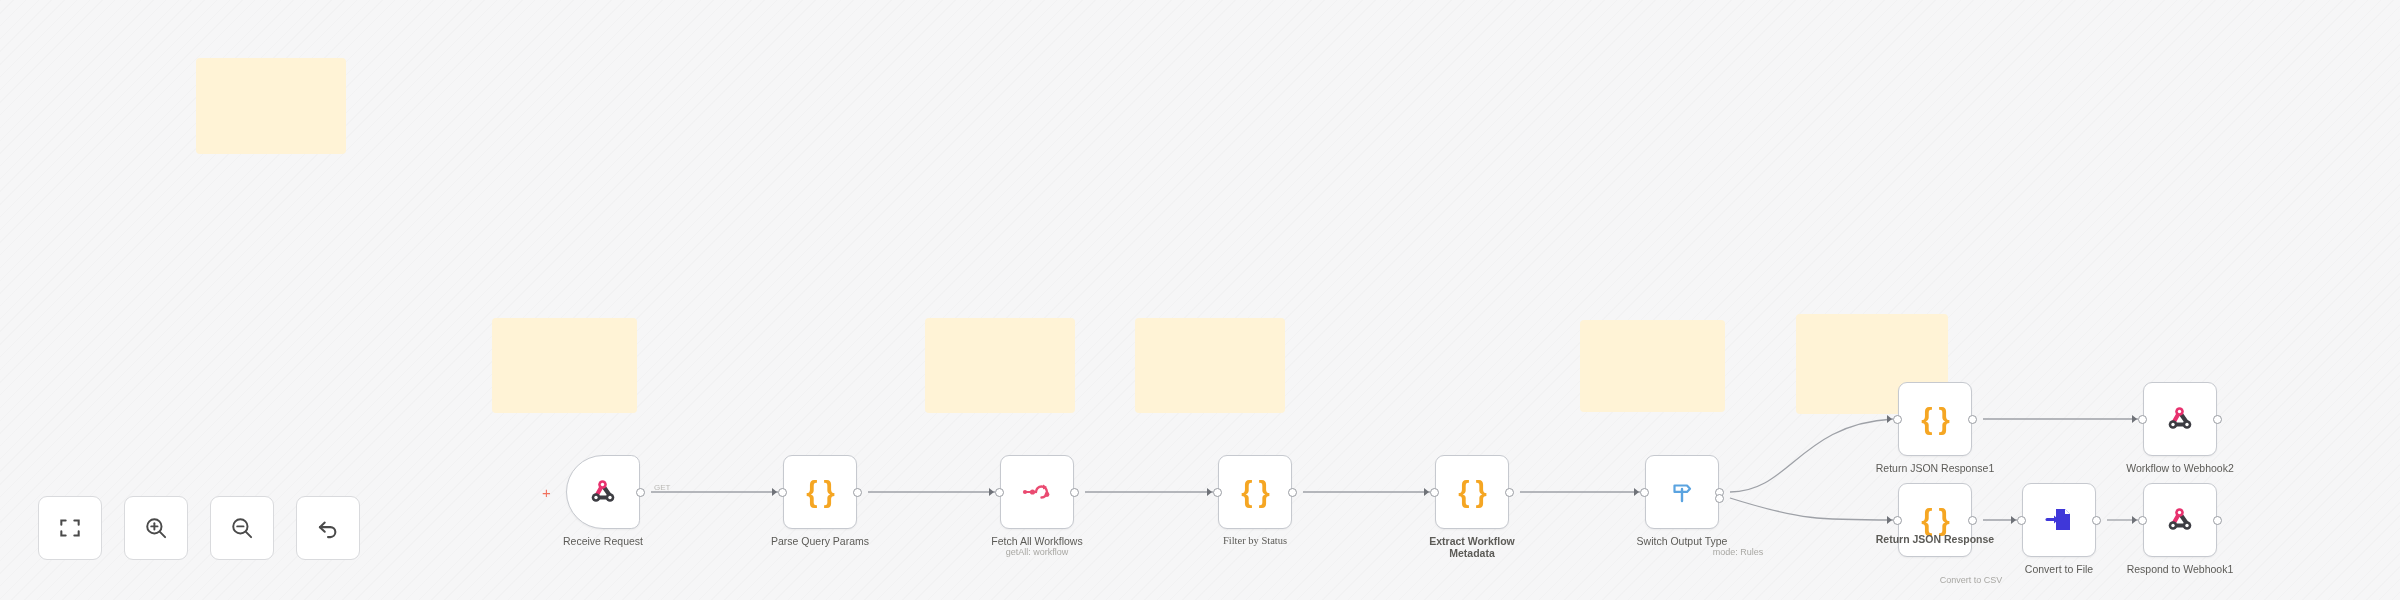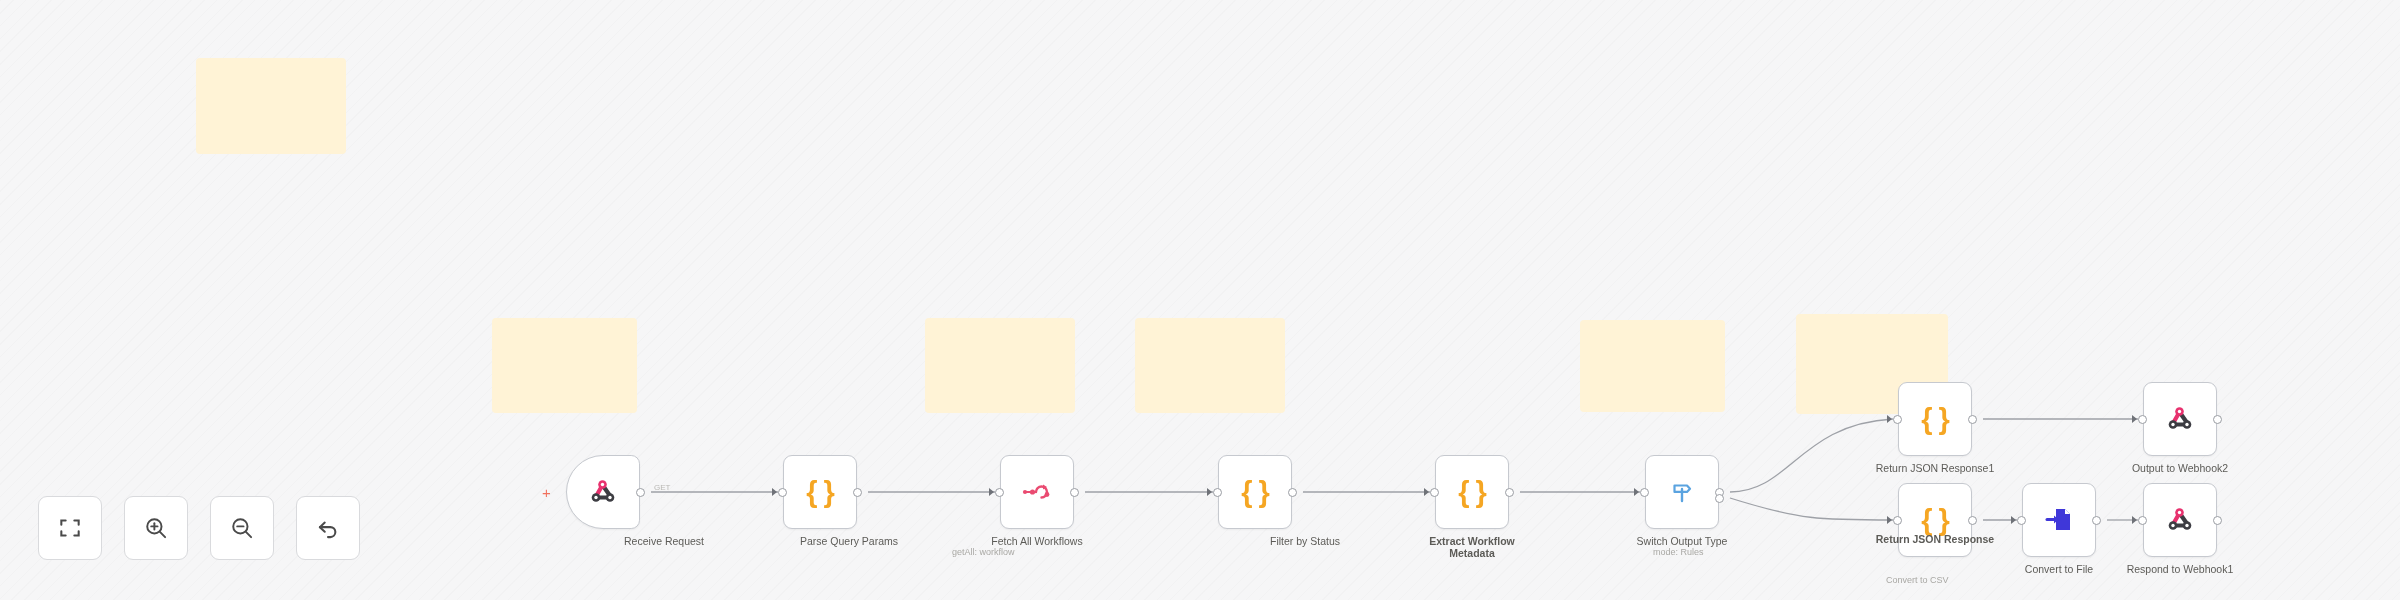--- a/index.html
+++ b/index.html
@@ -83,21 +83,21 @@
     position: absolute;
     text-align: center;
     font-size: 10.5px;
     line-height: 12px;
     color: #5c5b57;
     white-space: pre-line;
     font-family: "Liberation Sans", sans-serif;
   }
   .node-sublabel {
     position: absolute;
-    text-align: left;
+    text-align: center;
     font-size: 9px;
     line-height: 11px;
     color: #a9a8a4;
     font-family: "Liberation Sans", sans-serif;
   }
 
   
   .port {
     position: absolute;
     width: 9px;
@@ -194,30 +194,30 @@
             <circle cx="15.5" cy="8.5" r="4.3" fill="#e8326f"></circle>
             <circle cx="9" cy="21.5" r="4.3" fill="#3d3d43"></circle>
             <circle cx="23" cy="21.5" r="4.3" fill="#3d3d43"></circle>
             <circle cx="15.5" cy="8.5" r="1.7" fill="#ffffff"></circle>
             <circle cx="9" cy="21.5" r="1.7" fill="#ffffff"></circle>
             <circle cx="23" cy="21.5" r="1.7" fill="#ffffff"></circle>
           </svg>
         </span>
       </div>
       <div class="port" style="left: 636px; top: 487.5px;"></div>
-      <div class="node-label" style="left: 534px; top: 535px; width: 170px; text-align: right;">Receive Request</div>
+      <div class="node-label" style="left: 518px; top: 535px; width: 170px;">Receive Request</div>
       <div class="node" style="left: 783px; top: 455px;">
         <span class="node-icon">
           <span class="code-glyph">{ }</span>
         </span>
       </div>
       <div class="port-arrow" style="left: 772px; top: 488px;"></div>
       <div class="port" style="left: 778px; top: 487.5px;"></div>
       <div class="port" style="left: 853px; top: 487.5px;"></div>
-      <div class="node-label" style="left: 764px; top: 535px; width: 170px;">Parse Query Params</div>
+      <div class="node-label" style="left: 735px; top: 535px; width: 170px;">Parse Query Params</div>
       <div class="node" style="left: 1000px; top: 455px;">
         <span class="node-icon">
           <svg width="32" height="32" viewBox="0 0 32 32">
             <line x1="5" y1="16" x2="10" y2="16" stroke="#ea4b71" stroke-width="2.2" stroke-linecap="round"></line>
             <circle cx="4" cy="16" r="2.1" fill="#ea4b71"></circle>
             <circle cx="11.5" cy="16" r="2.6" fill="#ea4b71"></circle>
             <path d="M 15 16 a 5.5 5.5 0 1 1 5.5 5.5" fill="none" stroke="#ea4b71" stroke-width="2.4" stroke-linecap="round" stroke-linejoin="round"></path>
             <path d="M 22 8.5 L 26 11 L 22 13.5 Z" fill="#ea4b71" stroke-linecap="round" stroke-linejoin="round"></path>
             <circle cx="26" cy="18.5" r="2.4" fill="#ea4b71"></circle>
           </svg>
@@ -229,21 +229,21 @@
       <div class="node-label" style="left: 952px; top: 535px; width: 170px;">Fetch All Workflows</div>
       <div class="node-sublabel" style="left: 952px; top: 547px; width: 170px;">getAll: workflow</div>
       <div class="node" style="left: 1218px; top: 455px;">
         <span class="node-icon">
           <span class="code-glyph">{ }</span>
         </span>
       </div>
       <div class="port-arrow" style="left: 1207px; top: 488px;"></div>
       <div class="port" style="left: 1213px; top: 487.5px;"></div>
       <div class="port" style="left: 1288px; top: 487.5px;"></div>
-      <div class="node-label" style="left: 1220px; top: 535px; width: 170px;">Filter by Status</div>
+      <div class="node-label" style="left: 1170px; top: 535px; width: 170px; font-family: Liberation Serif, serif;">Filter by Status</div>
       <div class="node" style="left: 1435px; top: 455px;">
         <span class="node-icon">
           <span class="code-glyph">{ }</span>
         </span>
       </div>
       <div class="port-arrow" style="left: 1424px; top: 488px;"></div>
       <div class="port" style="left: 1430px; top: 487.5px;"></div>
       <div class="port" style="left: 1505px; top: 487.5px;"></div>
       <div class="node-label" style="left: 1387px; top: 535px; width: 170px; font-weight: bold;">Extract Workflow
 Metadata</div>
@@ -281,21 +281,21 @@
             <circle cx="23" cy="21.5" r="4.3" fill="#3d3d43"></circle>
             <circle cx="15.5" cy="8.5" r="1.7" fill="#ffffff"></circle>
             <circle cx="9" cy="21.5" r="1.7" fill="#ffffff"></circle>
             <circle cx="23" cy="21.5" r="1.7" fill="#ffffff"></circle>
           </svg>
         </span>
       </div>
       <div class="port-arrow" style="left: 2132px; top: 415px;"></div>
       <div class="port" style="left: 2138px; top: 414.5px;"></div>
       <div class="port" style="left: 2213px; top: 414.5px;"></div>
-      <div class="node-label" style="left: 2095px; top: 462px; width: 170px;">Output to Webhook2</div>
+      <div class="node-label" style="left: 2095px; top: 462px; width: 170px;">Workflow to Webhook2</div>
       <div class="node" style="left: 1898px; top: 483px;">
         <span class="node-icon">
           <span class="code-glyph">{ }</span>
         </span>
       </div>
       <div class="port-arrow" style="left: 1887px; top: 516px;"></div>
       <div class="port" style="left: 1893px; top: 515.5px;"></div>
       <div class="port" style="left: 1968px; top: 515.5px;"></div>
       <div class="node-label" style="left: 1850px; top: 533px; width: 170px; font-weight: bold;">Return JSON Response</div>
       <div class="node" style="left: 2022px; top: 483px;">

